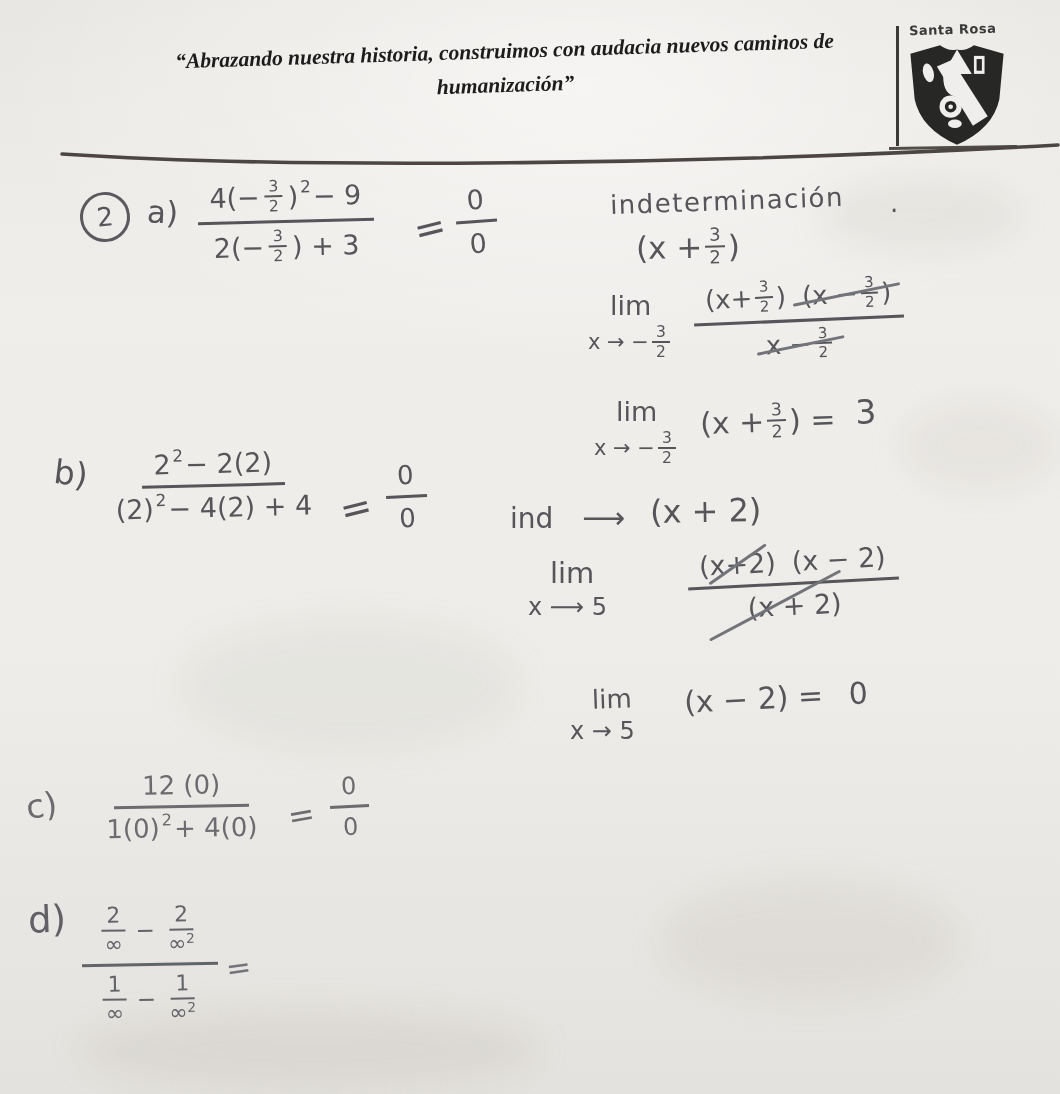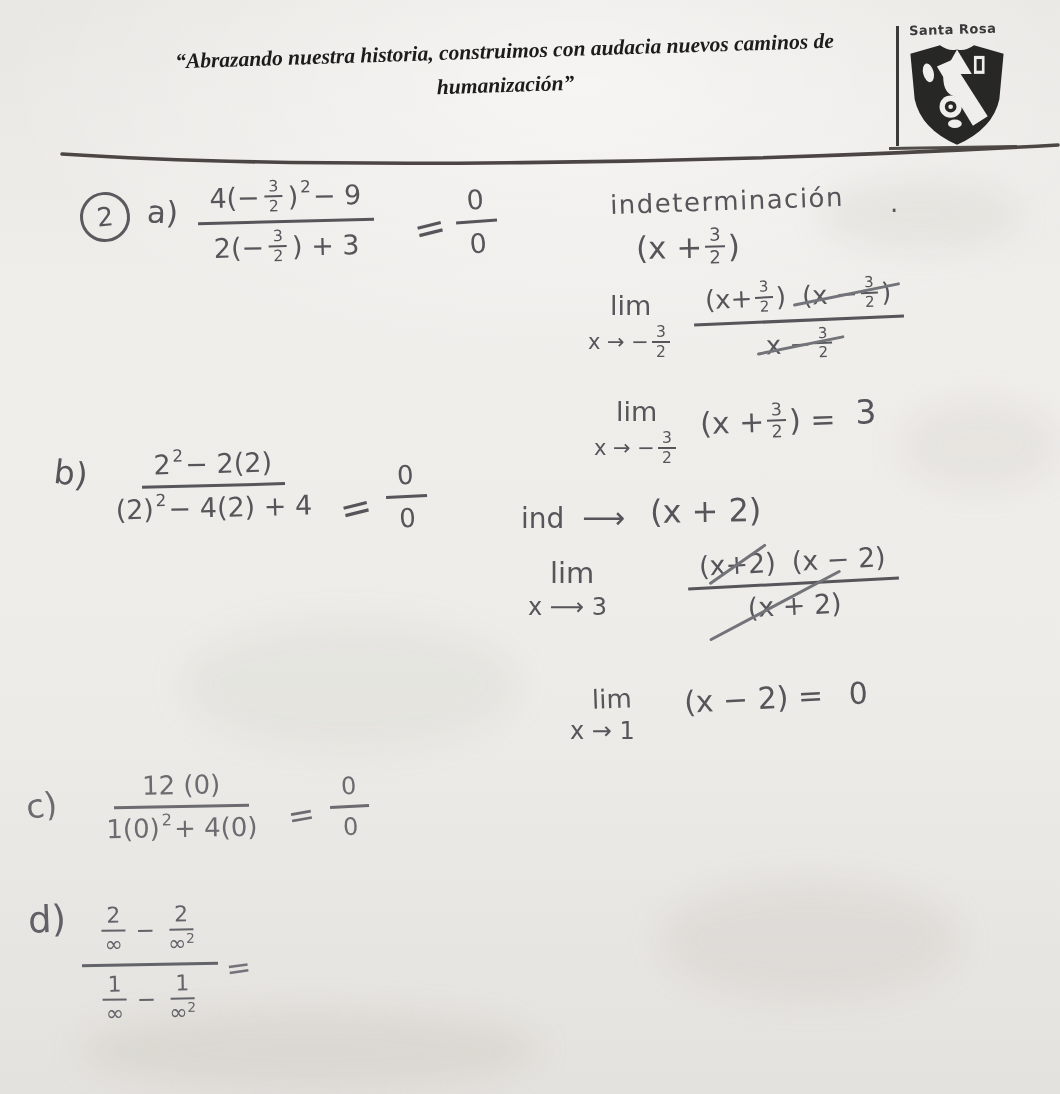--- a/index.html
+++ b/index.html
@@ -213,42 +213,42 @@
     </span>
   </div>
 
   <div class="hw" style="left:340px;top:486px;font-size:38px;transform:rotate(-14deg);">=</div>
 
   <div class="hw frac" style="left:386px;top:458px;font-size:26px;transform:rotate(-3deg);">
     <span class="fn">0</span>
     <span class="fd">0</span>
   </div>
 
-  <div class="hw" style="left:521px;top:502px;font-size:28px;">ind</div>
+  <div class="hw" style="left:510px;top:502px;font-size:28px;">ind</div>
   <div class="hw" style="left:582px;top:500px;font-size:30px;">⟶</div>
   <div class="hw" style="left:650px;top:492px;font-size:32px;transform:rotate(-1deg);">(x + 2)</div>
 
   <div class="hw limblk" style="left:528px;top:556px;">
     <span class="limword" style="font-size:29px;">lim</span>
-    <span class="limsub" style="font-size:24px;">x ⟶ 3</span>
+    <span class="limsub" style="font-size:24px;">x ⟶ 5</span>
   </div>
 
   <div class="hw frac" style="left:688px;top:544px;font-size:27px;transform:rotate(-3deg);">
     <span class="fn">
       <span class="st st-steep">(x+2)</span>
       <span class="gap14">(x − 2)</span>
     </span>
     <span class="fd">
       <span class="st st-big">(x + 2)</span>
     </span>
   </div>
 
   <div class="hw limblk" style="left:570px;top:684px;">
     <span class="limword" style="font-size:26px;transform:rotate(-2deg);">lim</span>
-    <span class="limsub" style="font-size:24px;">x → 1</span>
+    <span class="limsub" style="font-size:24px;">x → 5</span>
   </div>
 
   <div class="hw" style="left:684px;top:680px;font-size:30px;transform:rotate(-3deg);">
     <span>(x − 2) =</span>
     <span style="margin-left:16px;">0</span>
   </div>
 
   <div class="hw light" style="left:26px;top:786px;font-size:33px;transform:rotate(-8deg);">c)</div>
 
   <div class="hw frac light" style="left:94px;top:768px;font-size:26px;transform:rotate(-1deg);">

